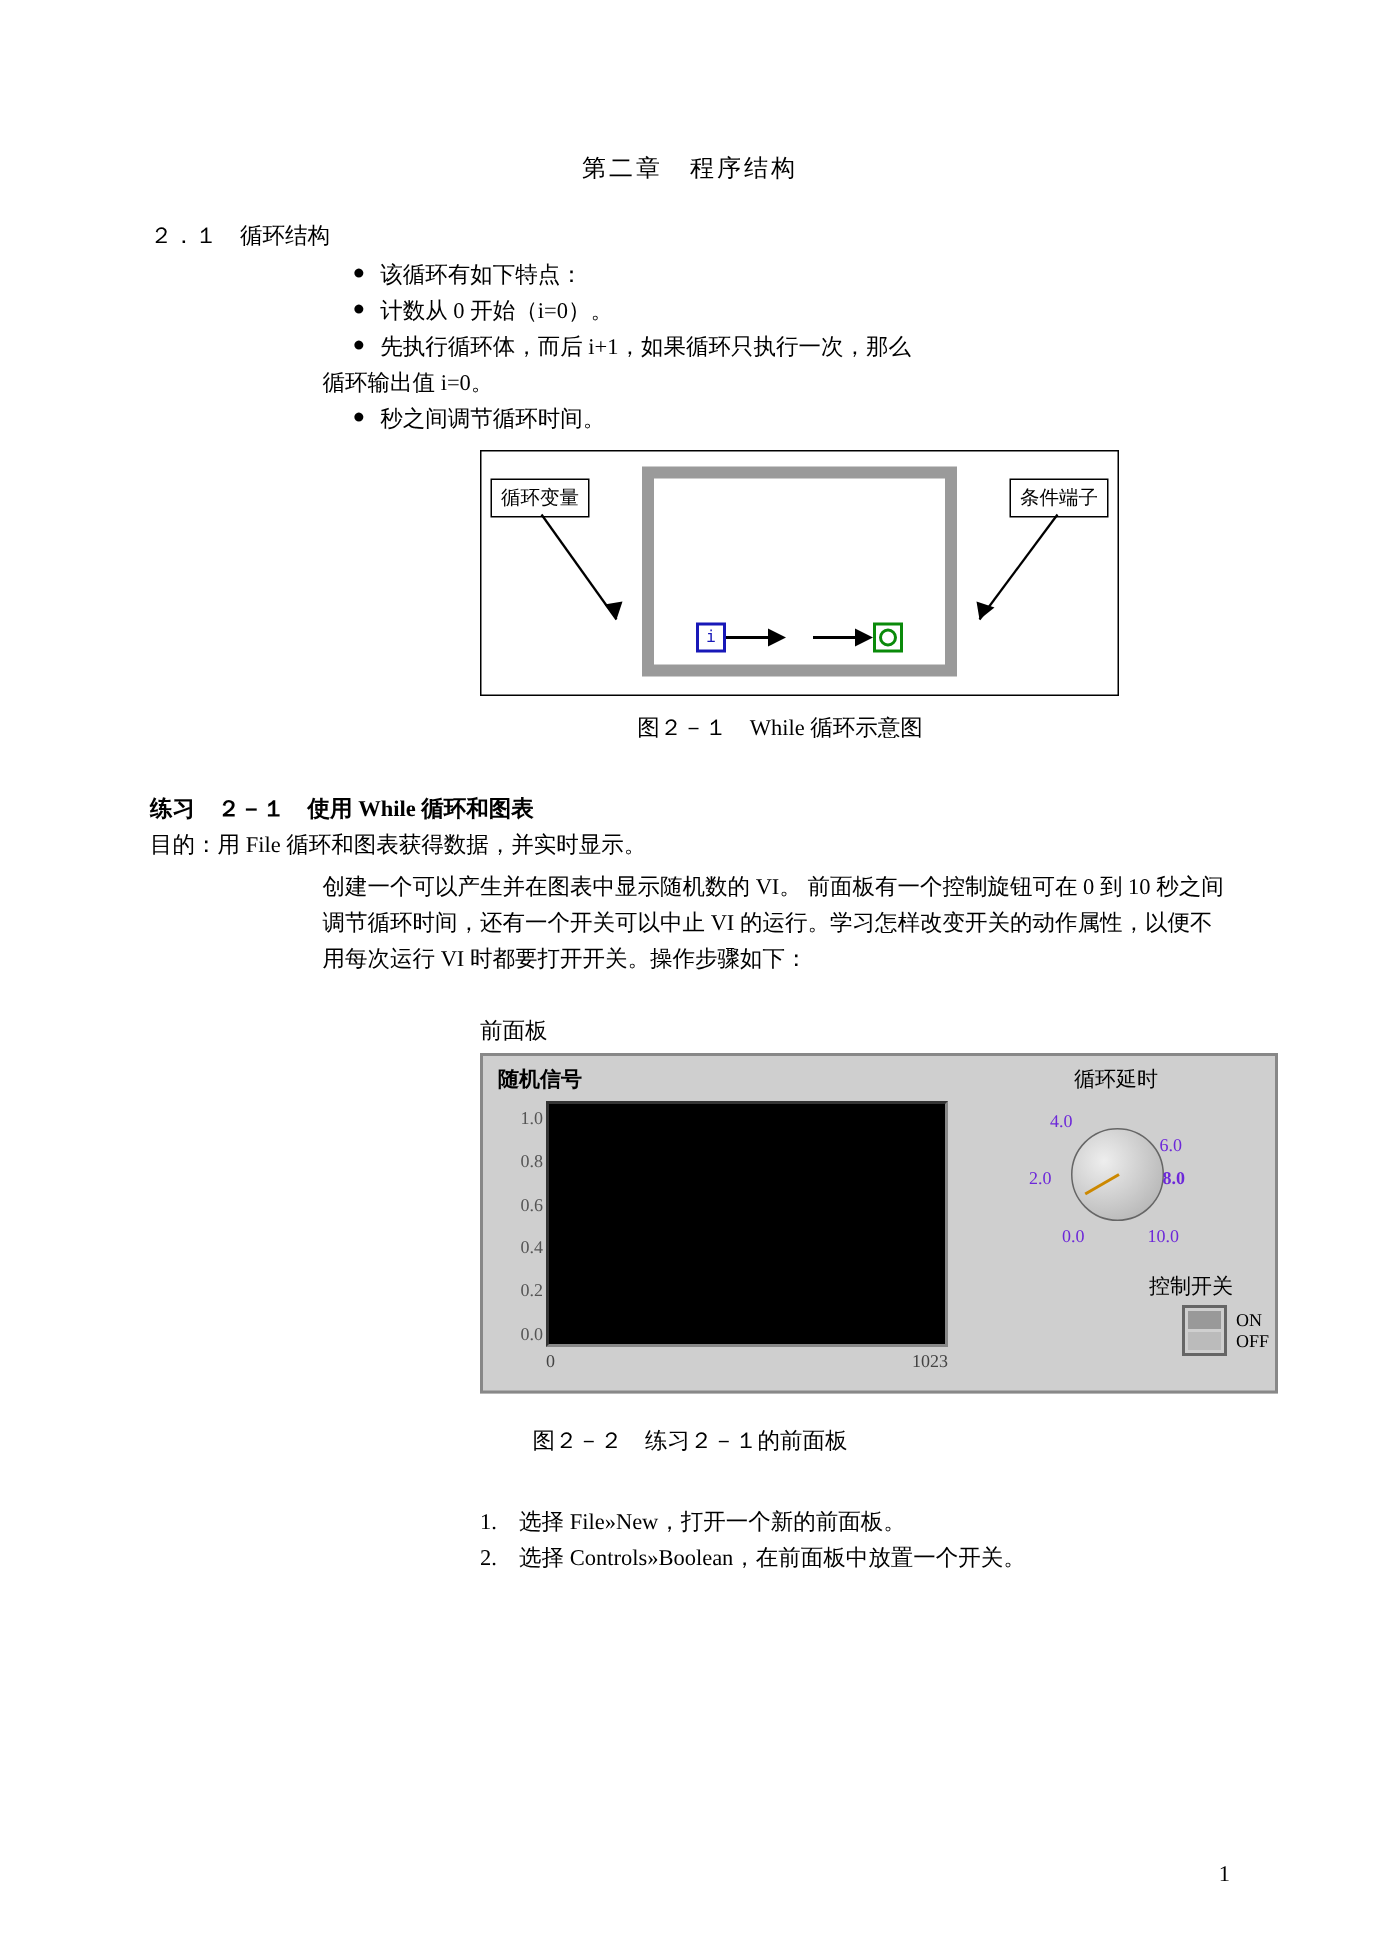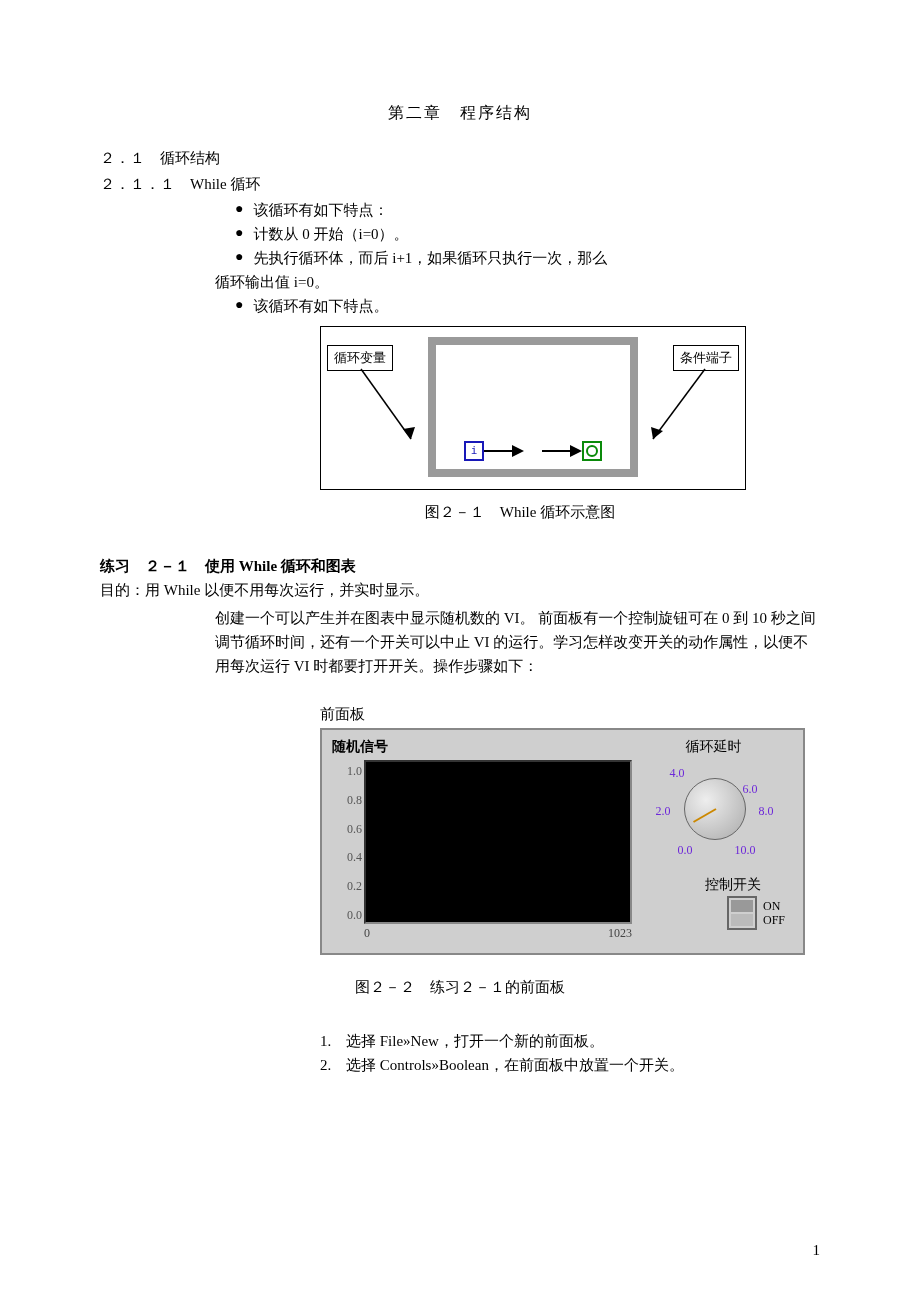--- a/index.html
+++ b/index.html
@@ -77,24 +77,24 @@
   }
   .c-term::after{
     content:""; position:absolute; inset:2px;
     border:2px solid #0a8a0a; border-radius:50%;
   }
   svg.ar { position:absolute; overflow:visible; }
 
   .panel-title { margin: 24px 0 2px 220px; font-size: 15px; }
   .panel {
     margin: 0 0 0 220px;
-    width: 485px;
+    width: 532px;
     border: 2px solid #888;
     background: #cfcfcf;
-    padding: 6px 18px 10px 10px;
+    padding: 6px 4px 10px 10px;
     box-sizing: border-box;
     position: relative;
     display: flex;
     gap: 10px;
   }
   .panel-left { width: 300px; }
   .panel-left .pl-title { font-size: 14px; background: #cfcfcf; margin-bottom: 2px; }
   .chart-wrap { position: relative; width: 300px; }
   .chart-ylabels {
     position: absolute; left: 0; top: 0; bottom: 16px;
@@ -143,42 +143,41 @@
   .ol-row { display:flex; }
   .ol-n { width: 26px; }
 </style>
 </head>
 <body>
 
 <div class="page">
   <h1 class="title">第二章　程序结构</h1>
 
   <div class="sec-num">２．１　循环结构</div>
-  <div class="sec-num">２．１．１　While 循环</div>
 
 
   <div class="indent-block">
     <div class="bullet-row">
         <span class="bullet-dot">●</span>
         <span>该循环有如下特点：</span>
       </div>
     <div class="bullet-row">
         <span class="bullet-dot">●</span>
         <span>计数从 0 开始（i=0）。</span>
       </div>
     <div class="bullet-row">
         <span class="bullet-dot">●</span>
         <span>先执行循环体，而后 i+1，如果循环只执行一次，那么</span>
       </div>
   </div>
   <div class="indent-block" style="margin-left:115px;">循环输出值 i=0。</div>
   <div class="indent-block">
     <div class="bullet-row">
         <span class="bullet-dot">●</span>
-        <span>该循环有如下特点。</span>
+        <span>秒之间调节循环时间。</span>
       </div>
   </div>
 
   <div class="diagram1" style="margin-left:220px;">
     <div class="d1-label l">循环变量</div>
     <div class="d1-label r">条件端子</div>
     <div class="loopbox">
       <div class="outer"></div>
       <div class="i-term">i</div>
       <svg class="ar" style="left:56px; bottom:16px;" width="40" height="20">
@@ -196,21 +195,21 @@
       <polygon points="60,70 52,60 64,58" fill="#000"></polygon>
     </svg>
     <svg class="ar" style="right:30px; top:42px;" width="80" height="90">
       <line x1="70" y1="0" x2="18" y2="70" stroke="#000" stroke-width="1.5"></line>
       <polygon points="18,70 16,58 28,62" fill="#000"></polygon>
     </svg>
   </div>
   <div class="fig-caption" style="margin-left:120px;">图２－１　While 循环示意图</div>
 
   <div class="bold">练习　２－１　使用 While 循环和图表</div>
-  <div>目的：用 While 以便不用每次运行，并实时显示。</div>
+  <div>目的：用 File 循环和图表获得数据，并实时显示。</div>
   <div class="indent-block" style="margin-top:4px;">创建一个可以产生并在图表中显示随机数的 VI。 前面板有一个控制旋钮可在 0 到 10 秒之间调节循环时间，还有一个开关可以中止 VI 的运行。学习怎样改变开关的动作属性，以便不用每次运行 VI 时都要打开开关。操作步骤如下：</div>
 
   <div class="panel-title">前面板</div>
   <div class="panel">
     <div class="panel-left">
       <div class="pl-title bold">随机信号</div>
       <div class="chart-wrap">
         <div class="chart-ylabels">
           <span>1.0</span>
           <span>0.8</span>
@@ -229,21 +228,21 @@
     <div class="panel-right">
       <div class="pr-title">循环延时</div>
       <div class="dial-wrap">
         <div class="dial">
             <div class="needle"></div>
           </div>
         <span class="dial-label" style="left:24px; bottom:0;">0.0</span>
         <span class="dial-label" style="left:2px;  top:42px;">2.0</span>
         <span class="dial-label" style="left:16px; top:4px;">4.0</span>
         <span class="dial-label" style="right:16px; top:20px;">6.0</span>
-        <span class="dial-label" style="right:0;  top:42px;">8.0</span>
+        <span class="dial-label" style="right:14px;  top:42px;font-weight:bold;">8.0</span>
         <span class="dial-label" style="right:18px; bottom:0;">10.0</span>
       </div>
       <div class="switch-title">控制开关</div>
       <div class="switch-row">
         <div class="switch-box">
           <div class="top"></div>
             <div class="bot"></div>
         </div>
         <div class="sw-labels">
           <span>ON</span>

